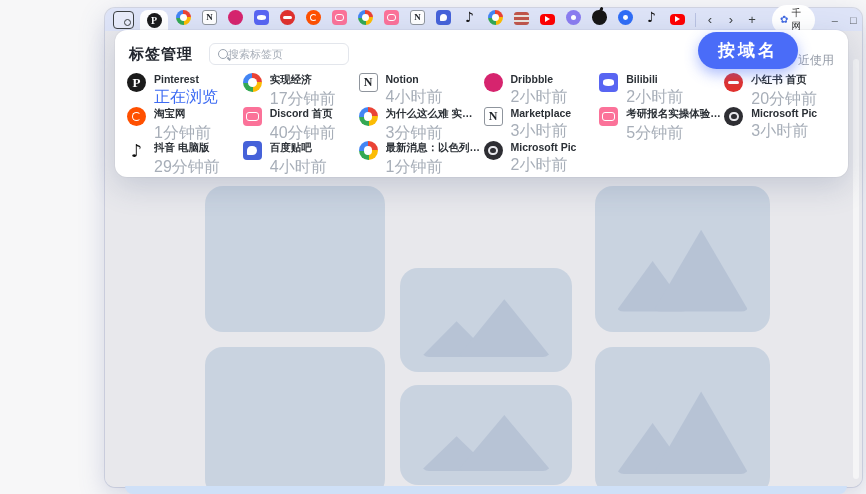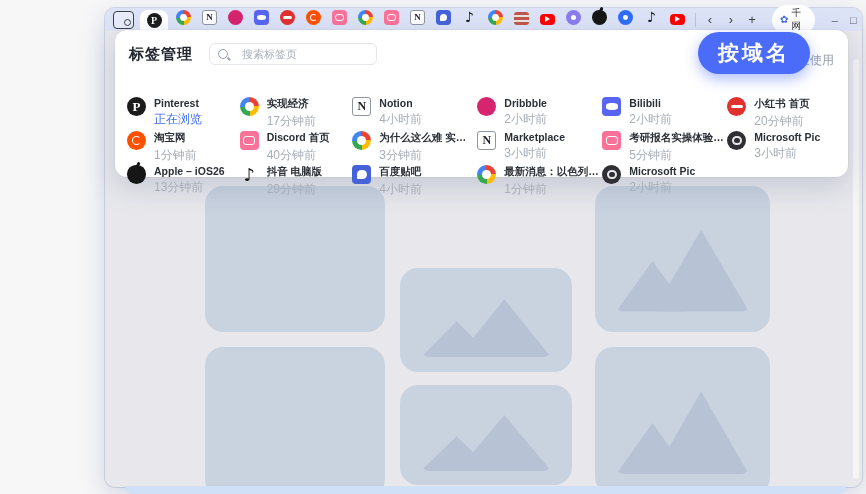--- a/index.html
+++ b/index.html
@@ -76,40 +76,40 @@
   .mountain .m-small,.mountain .m-big{position:absolute;bottom:0;background:#b7c3d5;}
   .mountain .m-small{left:0;width:55%;height:62%;clip-path:polygon(50% 0,100% 100%,0 100%);border-radius:8px;}
   .mountain .m-big{right:0;width:72%;height:100%;clip-path:polygon(50% 0,100% 100%,0 100%);border-radius:8px;}
   .scroll-sliver{position:absolute;right:3px;top:28px;bottom:8px;width:6px;background:rgba(255,255,255,.55);border-radius:3px;}
   .bottombar{position:absolute;left:125px;top:486px;width:722px;height:8px;background:#cfe0f7;border-radius:0 0 9px 9px;}
   
   .panel{position:absolute;left:115px;top:30px;width:733px;height:147px;background:#fff;border-radius:12px;
     box-shadow:0 10px 30px rgba(60,80,120,.20),0 0 0 1px rgba(0,0,0,.03);z-index:5;box-sizing:border-box;}
   .panel-head{display:flex;align-items:center;padding:13px 24px 2px 14px;gap:16px;}
   .panel-title{font-size:15px;font-weight:bold;color:#23272f;letter-spacing:1px;}
-  .searchbox{display:flex;align-items:center;gap:14px;border:1px solid #e3e6ec;border-radius:6px;
-    height:22px;padding:0 8px;width:168px;box-sizing:border-box;background:#fff;}
+  .searchbox{display:flex;align-items:center;gap:0;border:1px solid #e3e6ec;border-radius:6px;
+    height:22px;padding:0 8px;width:140px;box-sizing:border-box;background:#fff;}
   .search-icon{width:8px;height:8px;border:1.5px solid #9aa3af;border-radius:50%;position:relative;flex:none;}
   .search-icon::after{content:"";position:absolute;width:4px;height:1.5px;background:#9aa3af;
     right:-3.5px;bottom:-1px;transform:rotate(45deg);}
   .searchbox input{border:none;outline:none;font-size:11px;width:100%;padding:0;color:#333;
     font-family:inherit;background:transparent;}
   .searchbox input::placeholder{color:#a7aeb8;}
   .partial-ctl{position:absolute;right:14px;top:22px;font-size:12px;color:#949ba7;z-index:1;}
   .grid{display:grid;grid-template-columns:repeat(6,1fr);column-gap:2px;row-gap:4px;
-    padding:6px 10px 6px 12px;margin-top:24px;}
+    padding:6px 10px 6px 12px;}
   .gitem{display:flex;align-items:flex-start;gap:8px;height:30px;cursor:pointer;}
   .gtxt{display:flex;flex-direction:column;gap:2px;min-width:0;}
   .gtitle{font-size:10.5px;font-weight:bold;color:#2b3036;white-space:nowrap;overflow:hidden;
     text-overflow:ellipsis;max-width:96px;}
-  .gtime{font-size:12px;color:#a7aeb8;white-space:nowrap;}
+  .gtime{font-size:16px;color:#a7aeb8;white-space:nowrap;}
   .gtime.active{color:#3d6bf3;}
   
   .domain-badge{position:absolute;left:698px;top:32px;z-index:30;background:#4a6cf8;color:#fff;
-    font-size:21px;font-weight:bold;letter-spacing:3px;padding:7px 20px;border-radius:999px;
+    font-size:17px;font-weight:bold;letter-spacing:3px;padding:7px 20px;border-radius:999px;
     box-shadow:0 5px 14px rgba(74,108,248,.45);}
 </style>
 </head>
 <body>
 
 <div class="bwindow">
 
   <div class="pagebg">
     <div class="pcard" style="left:100px;top:155px;width:180px;height:146px;"></div>
     <div class="pcard" style="left:100px;top:316px;width:180px;height:150px;"></div>
@@ -275,27 +275,20 @@
         </div>
       </div>
       <div class="gitem">
         <span class="fav lg fav-mspic"></span>
         <div class="gtxt">
           <div class="gtitle">Microsoft Pic</div>
           <div class="gtime">3小时前</div>
         </div>
       </div>
       <div class="gitem">
-        <span class="fav lg fav-apple"></span>
-        <div class="gtxt">
-          <div class="gtitle">Apple – iOS26</div>
-          <div class="gtime">13分钟前</div>
-        </div>
-      </div>
-      <div class="gitem">
         <span class="fav lg fav-tiktok"></span>
         <div class="gtxt">
           <div class="gtitle">抖音 电脑版</div>
           <div class="gtime">29分钟前</div>
         </div>
       </div>
       <div class="gitem">
         <span class="fav lg fav-tieba"></span>
         <div class="gtxt">
           <div class="gtitle">百度贴吧</div>

